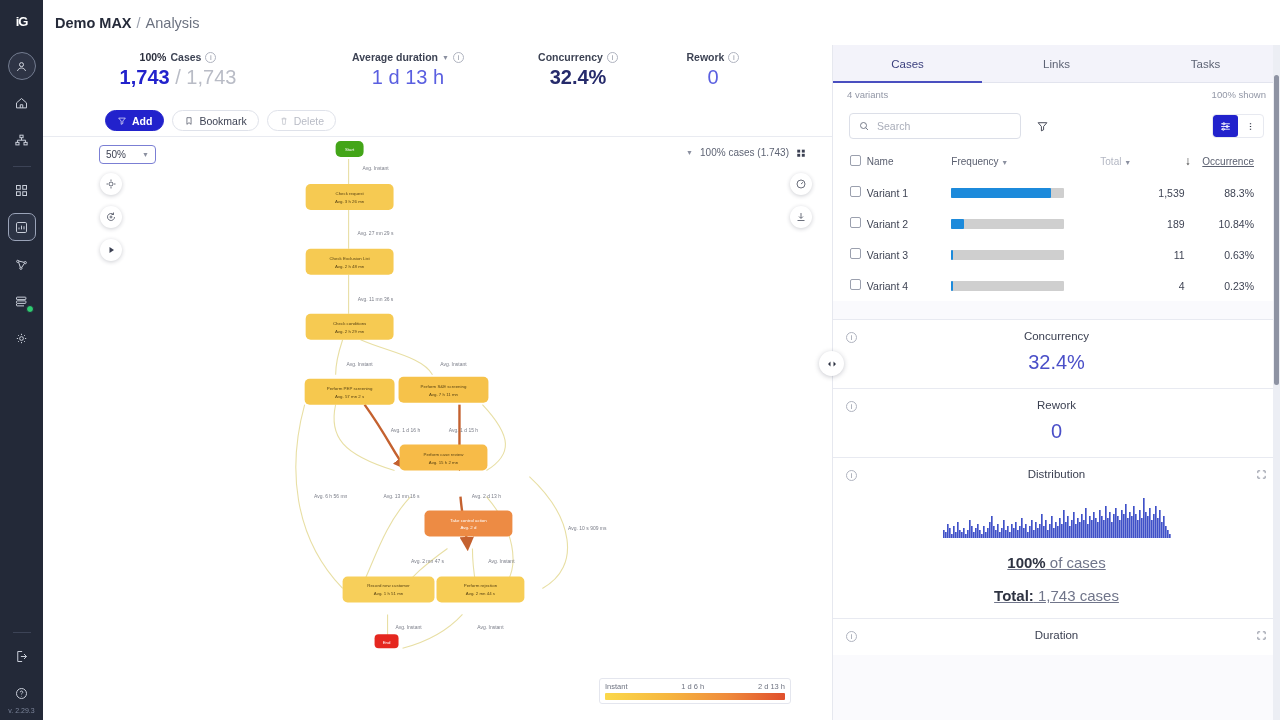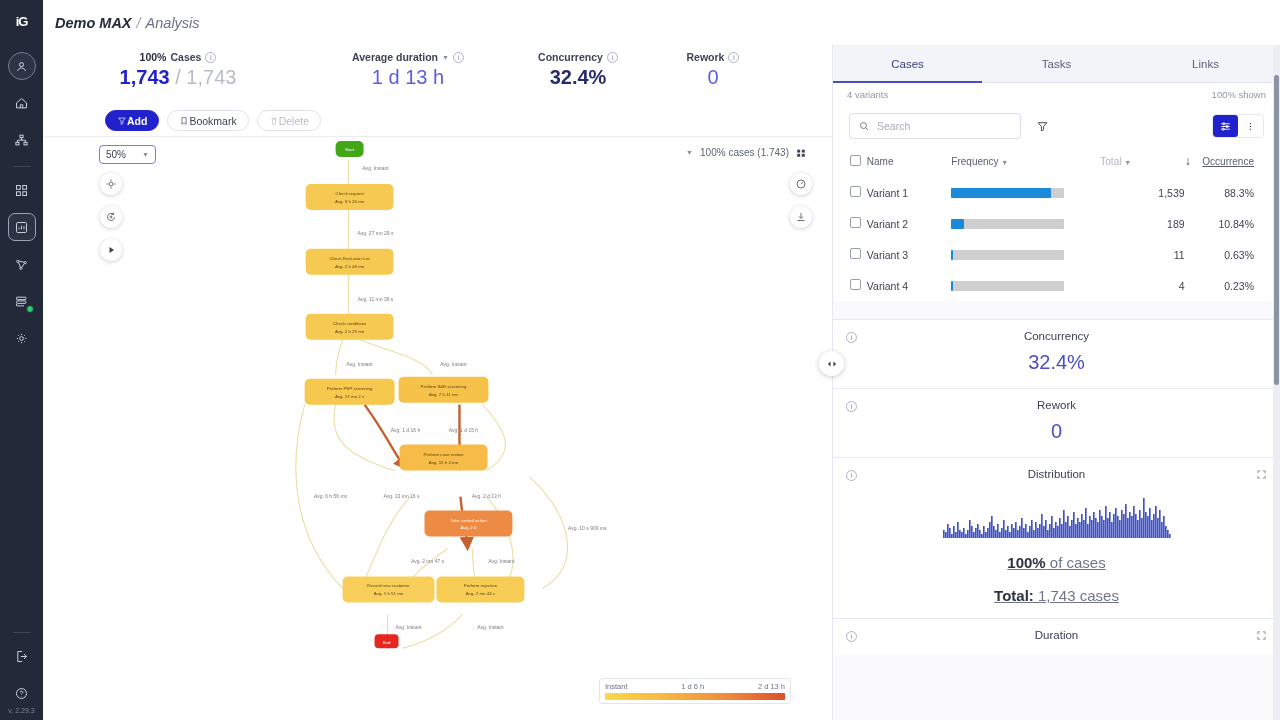--- a/index.html
+++ b/index.html
@@ -38,21 +38,21 @@
   .dot-green {
     position: absolute; right: 2px; bottom: 2px; width: 8px; height: 8px;
     border-radius: 50%; background: #2ecc71; border: 1.5px solid #232938;
   }
 
   
   .main { flex: 1; display: flex; flex-direction: column; min-width: 0; }
 
   .topbar {
     height: 45px; display: flex; align-items: center; padding-left: 12px;
-    background: #fff; flex: 0 0 45px; font-style: italic;
+    background: #fff; flex: 0 0 45px;
   }
   .title-strong { font-size: 14.5px; font-weight: bold; color: #262b3a; }
   .title-sep { font-size: 14.5px; color: #9aa0ae; margin: 0 5px; }
   .title-light { font-size: 14.5px; color: #6c7280; }
 
   .content { flex: 1; display: flex; min-height: 0; }
 
   
   .center { width: 790px; flex: 0 0 790px; display: flex; flex-direction: column;
             border-right: 1px solid #e6e8ef; min-height:0; }
@@ -80,21 +80,21 @@
     display: inline-block; font-weight: normal;
   }
   .caret-sm { font-size: 7px; color: #8b90a0; }
 
   .actionbar {
     height: 32px; flex: 0 0 32px; display: flex; align-items: center; gap: 8px;
     padding-left: 62px; border-bottom: 1px solid #e9ebf1; background: #fff;
   }
   .pill {
     height: 21px; border-radius: 11px; border: 1px solid #dfe2ea; background: #fff;
-    display: flex; align-items: center; padding: 0 11px;
+    display: flex; align-items: center; gap: 5px; padding: 0 11px;
     font-size: 10.5px; color: #3e4354;
   }
   .pill.primary { background: #2222cc; border-color: #2222cc; color: #fff; font-weight: bold; }
   .pill.disabled { color: #b9bcc6; }
   .pill svg { width: 10px; height: 10px; stroke-width: 1.6; fill: none; stroke: currentColor; }
 
   
   .canvas { position: relative; flex: 1; background: #fff; min-height: 0; overflow: hidden; }
   .zoom-select {
     position: absolute; left: 56px; top: 8px; width: 57px; height: 19px;
@@ -508,24 +508,24 @@
         </div>
       </div>
 
       <div class="right">
 
         <div class="tabs">
           <div class="tab active">
             <span>Cases</span>
           </div>
           <div class="tab">
+            <span>Links</span>
+          </div>
+          <div class="tab">
             <span>Tasks</span>
-          </div>
-          <div class="tab">
-            <span>Links</span>
           </div>
         </div>
 
         <div class="variants-head">
           <span>4 variants</span>
           <span>100% shown</span>
         </div>
 
         <div class="search-row">
           <div class="search-box">

